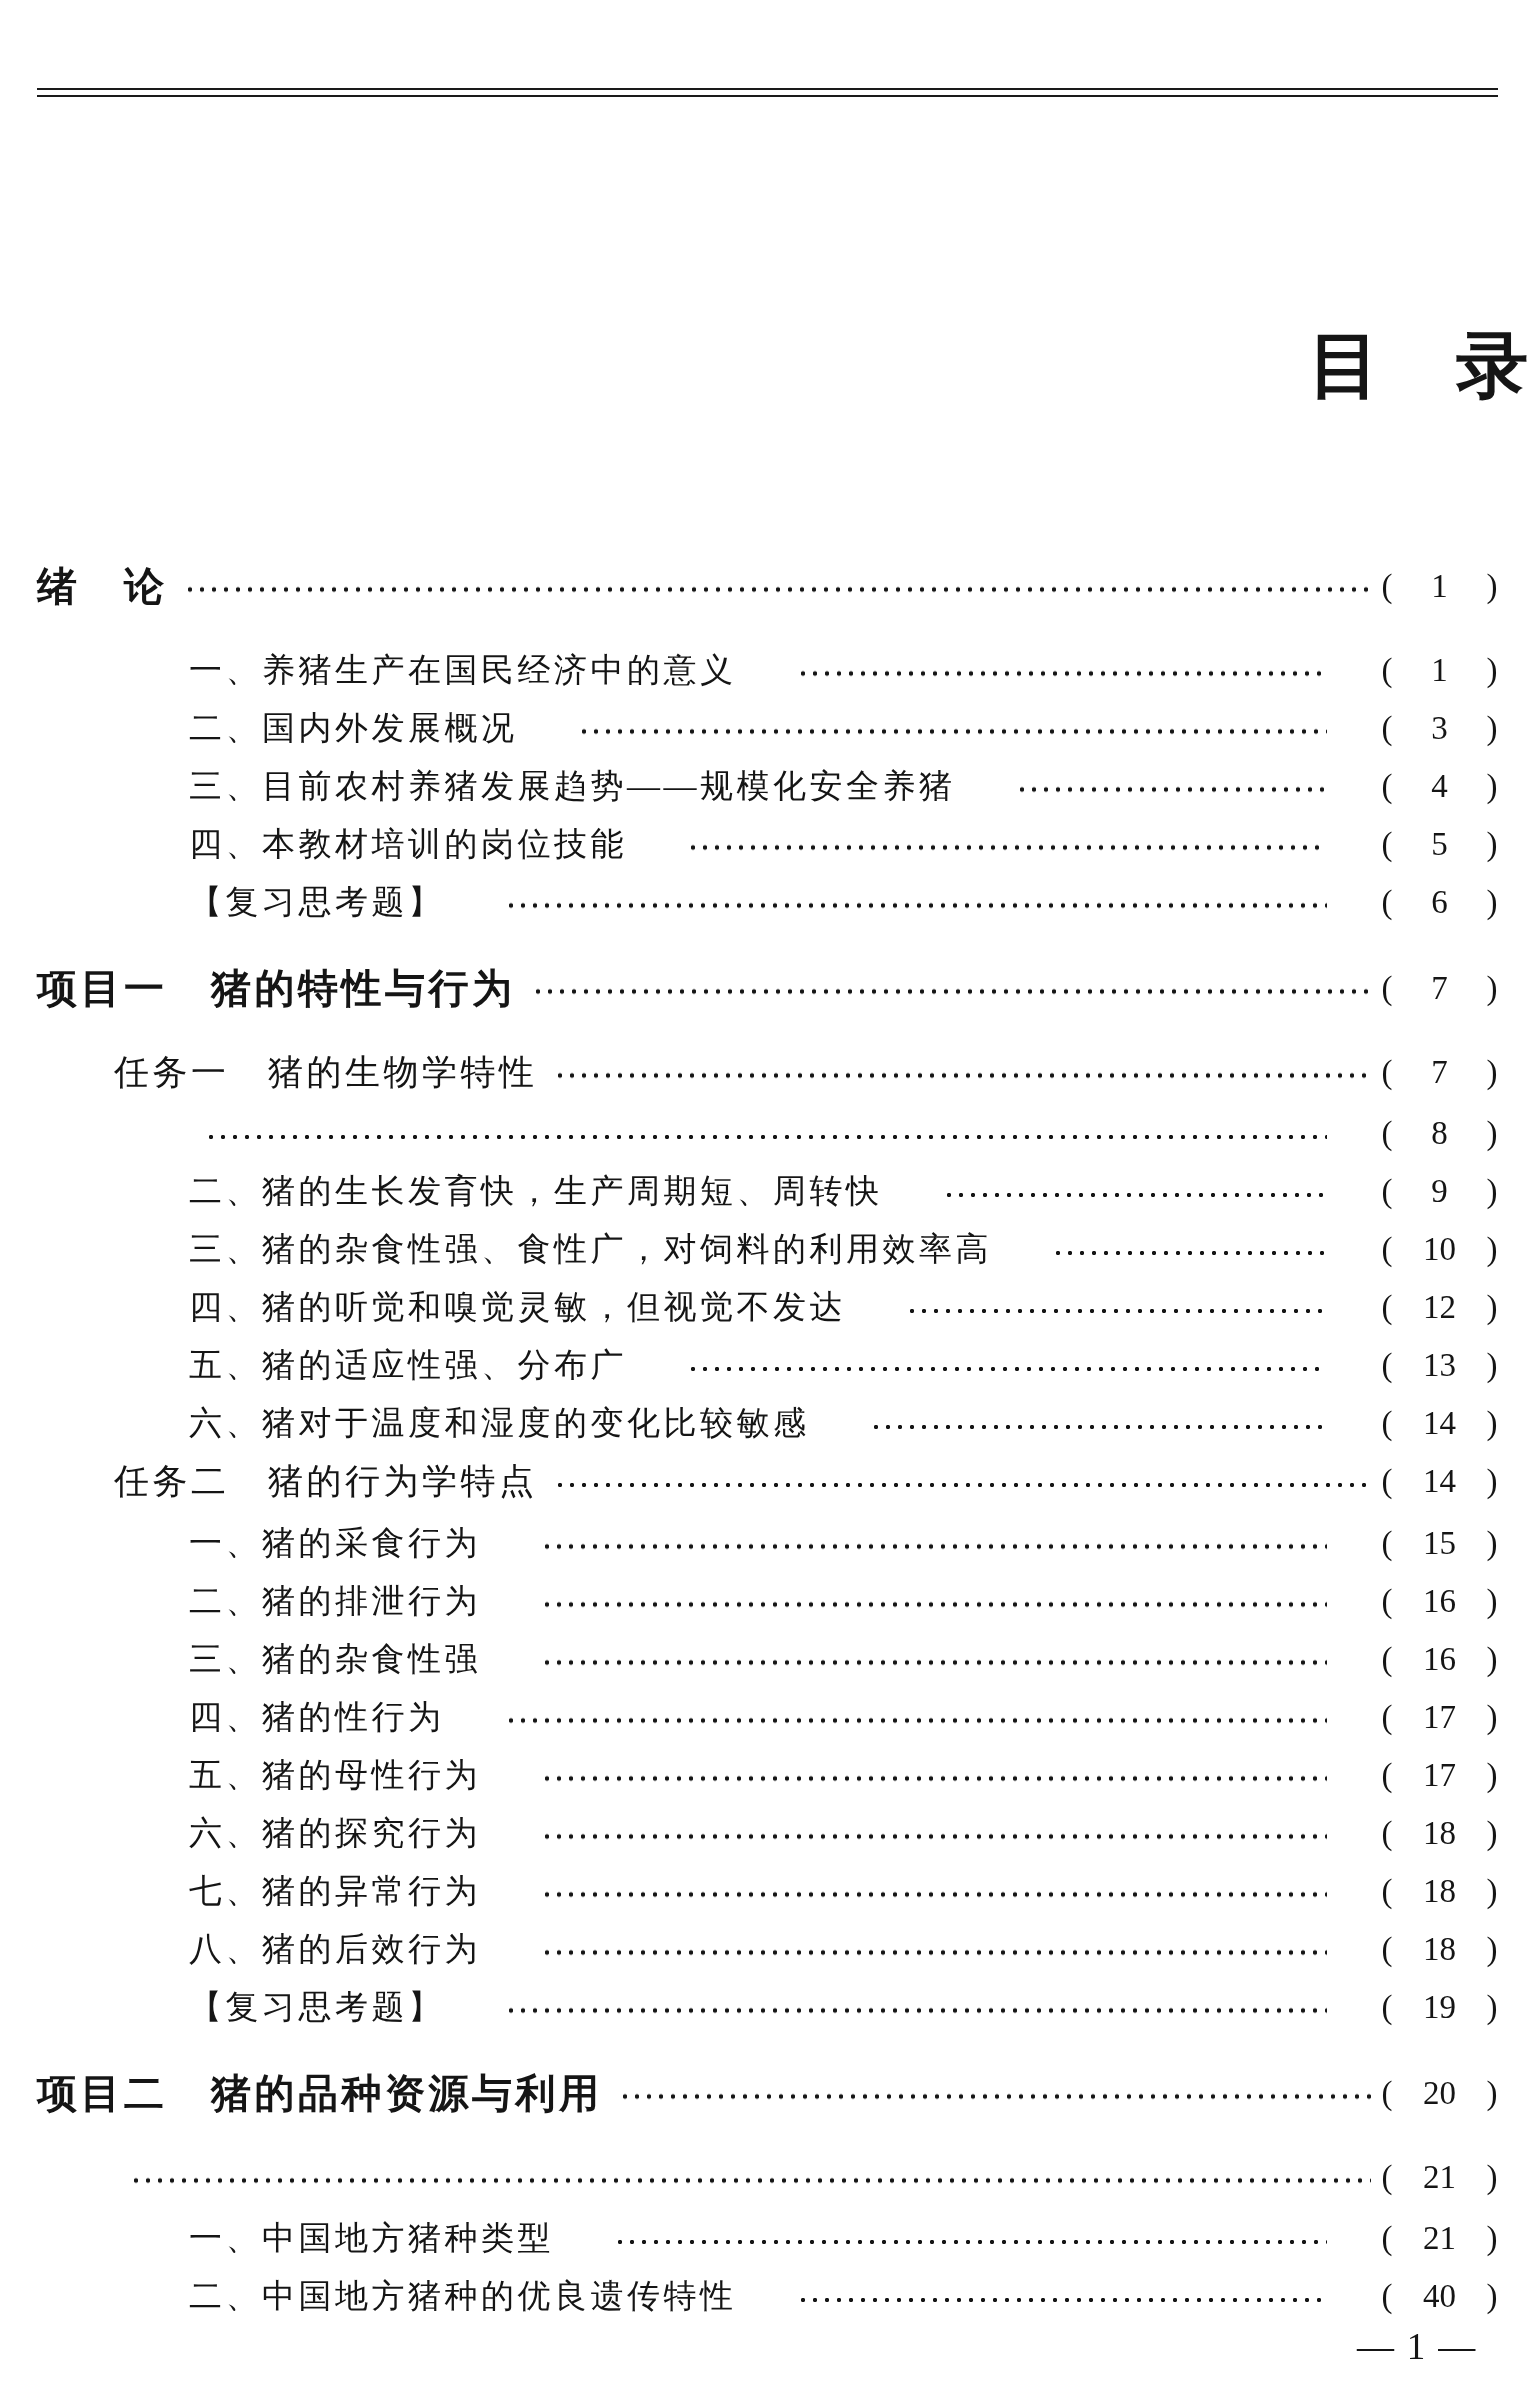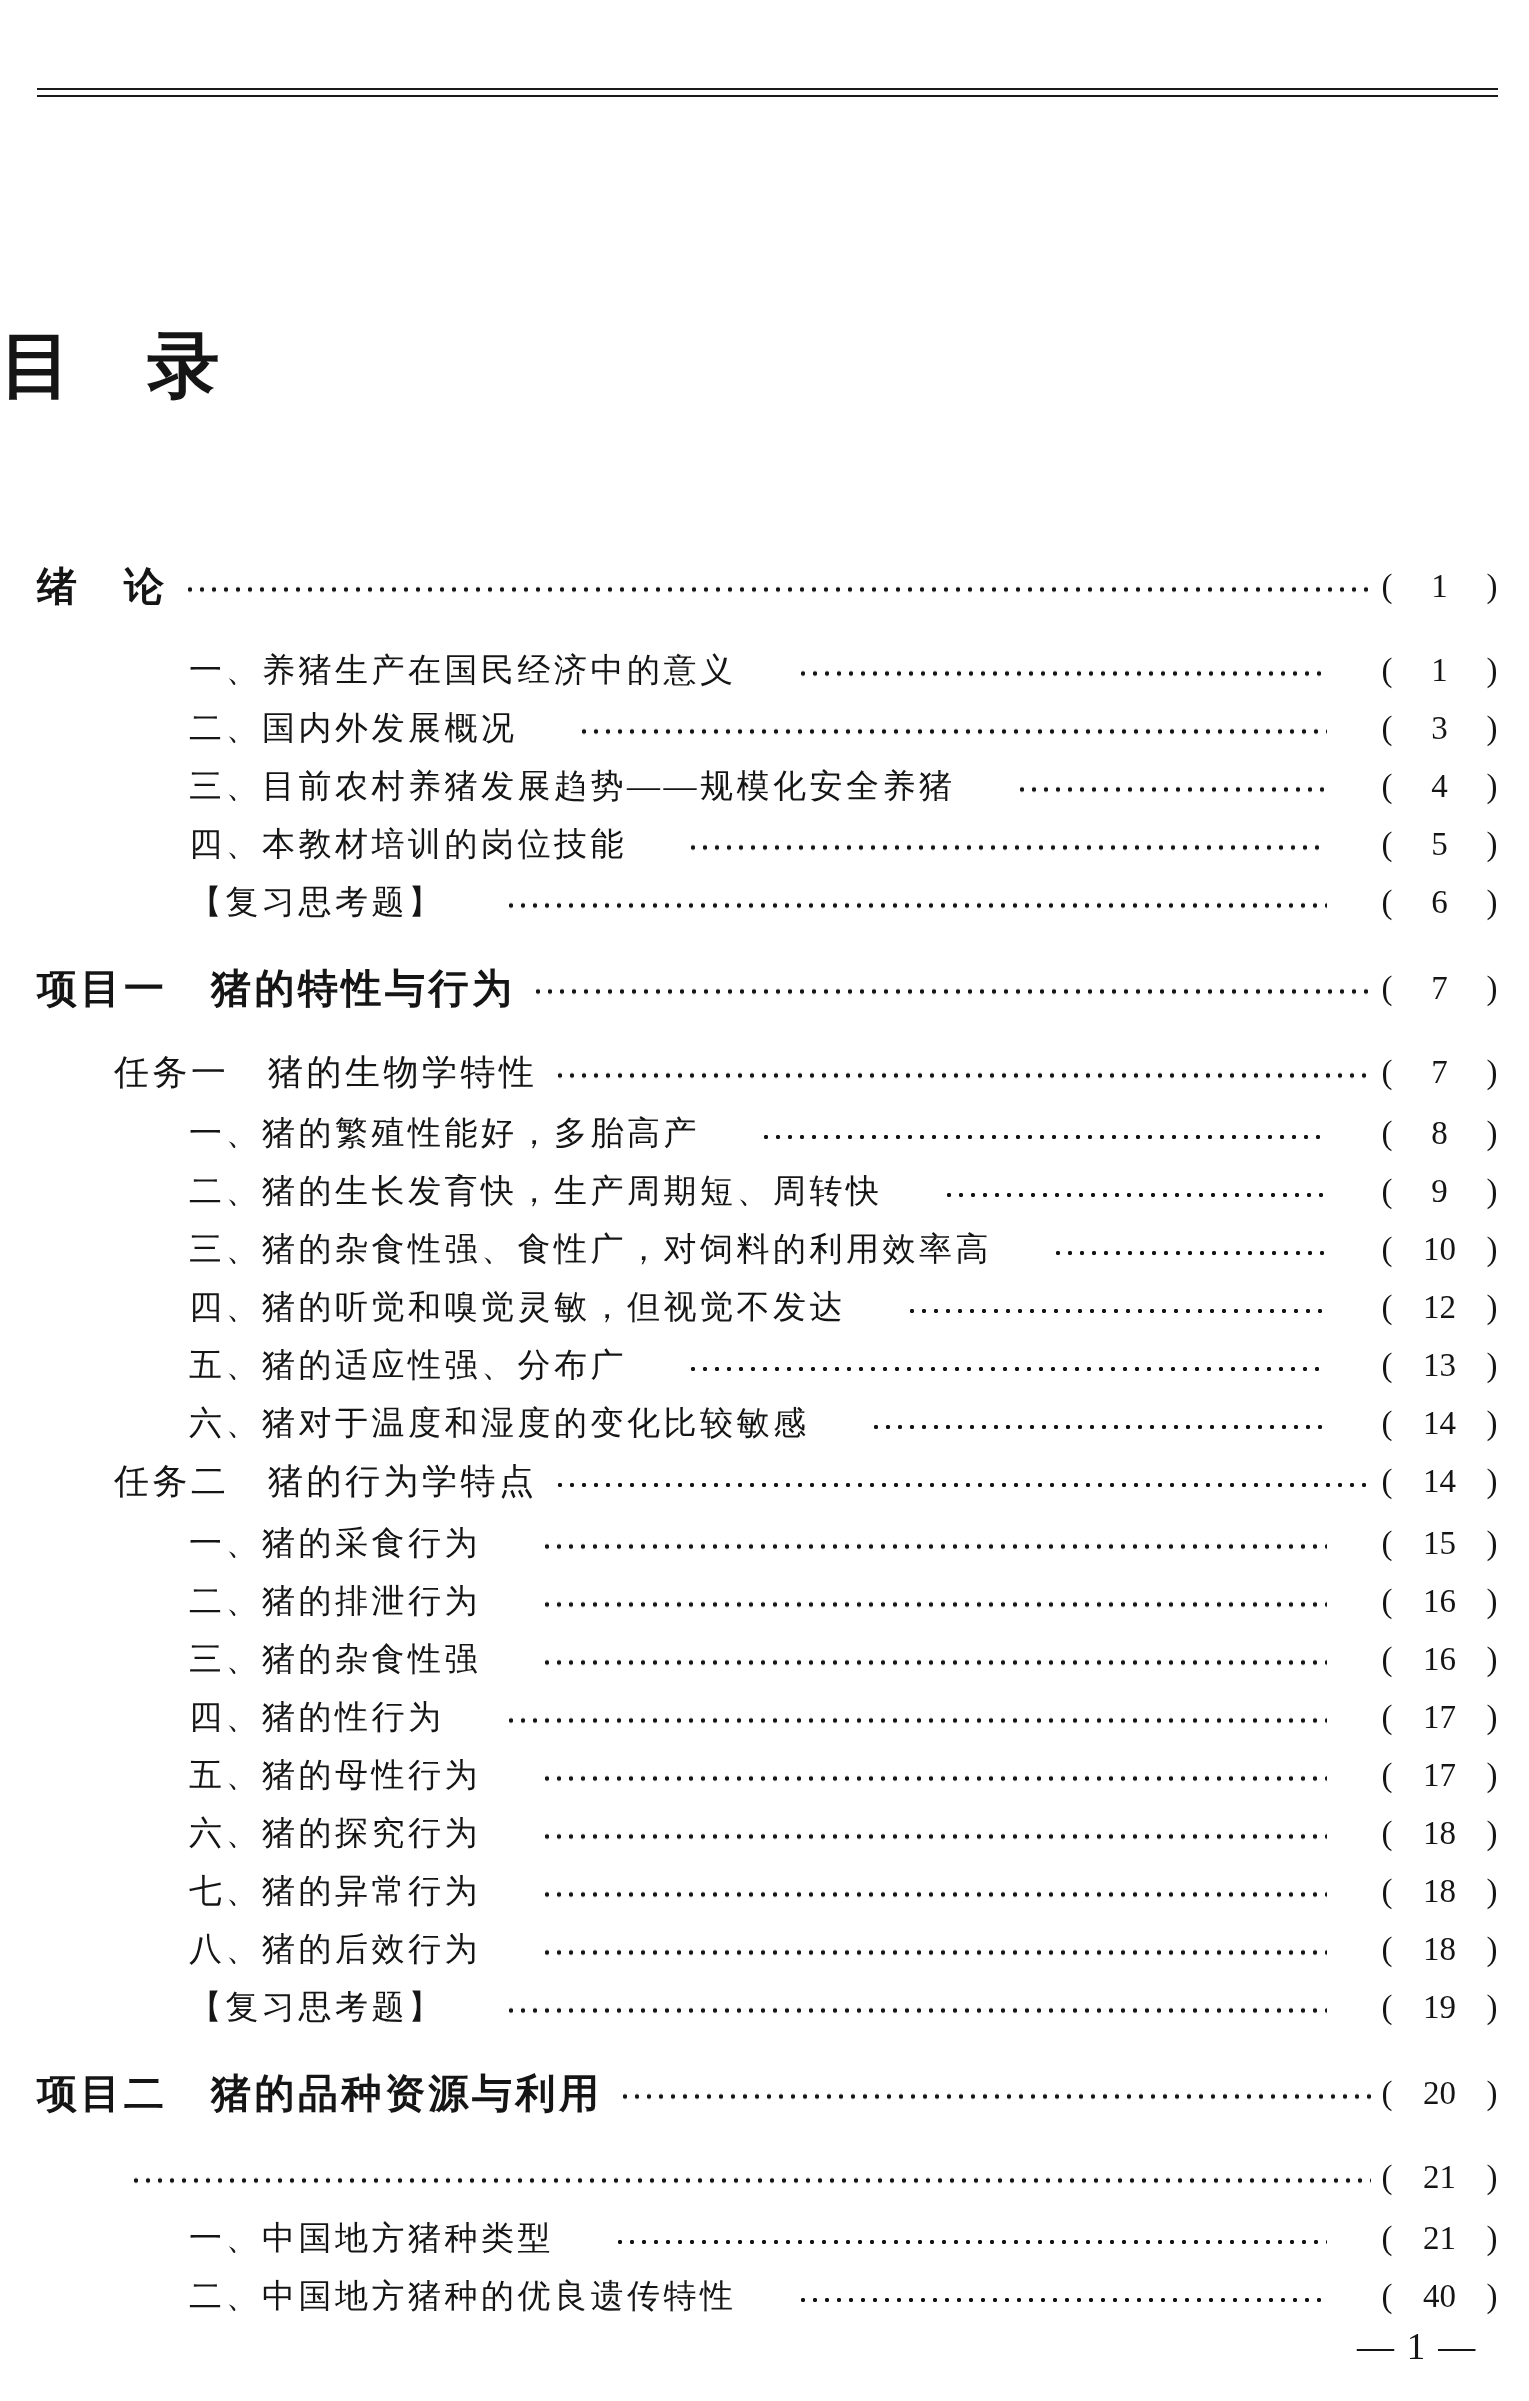--- a/index.html
+++ b/index.html
@@ -26,21 +26,21 @@
     border-top: 2.6px solid #1a1a1a;
     border-bottom: 2.6px solid #1a1a1a;
   }
 
   
   .page-title {
     position: absolute;
     top: 322px;
     left: 0;
     width: 100%;
-    text-align: left;
+    text-align: right;
     font-size: 72px;
     line-height: 1;
     font-weight: 700;
     letter-spacing: 1.8px;
     margin-top: 8px;
   }
 
   
   .toc {
     position: absolute;
@@ -192,21 +192,20 @@
     <span class="label">任务一　猪的生物学特性</span>
     <span class="leader"></span>
     <span class="pageref">
       <span class="po">(</span>
       <span class="pagenum">7</span>
       <span class="pc">)</span>
     </span>
   </div>
 
   <div class="row item">
-    <span class="label">一、猪的繁殖性能好，多胎高产</span>
     <span class="leader"></span>
     <span class="pageref">
       <span class="po">(</span>
       <span class="pagenum">8</span>
       <span class="pc">)</span>
     </span>
   </div>
 
   <div class="row item">
     <span class="label">二、猪的生长发育快，生产周期短、周转快</span>

